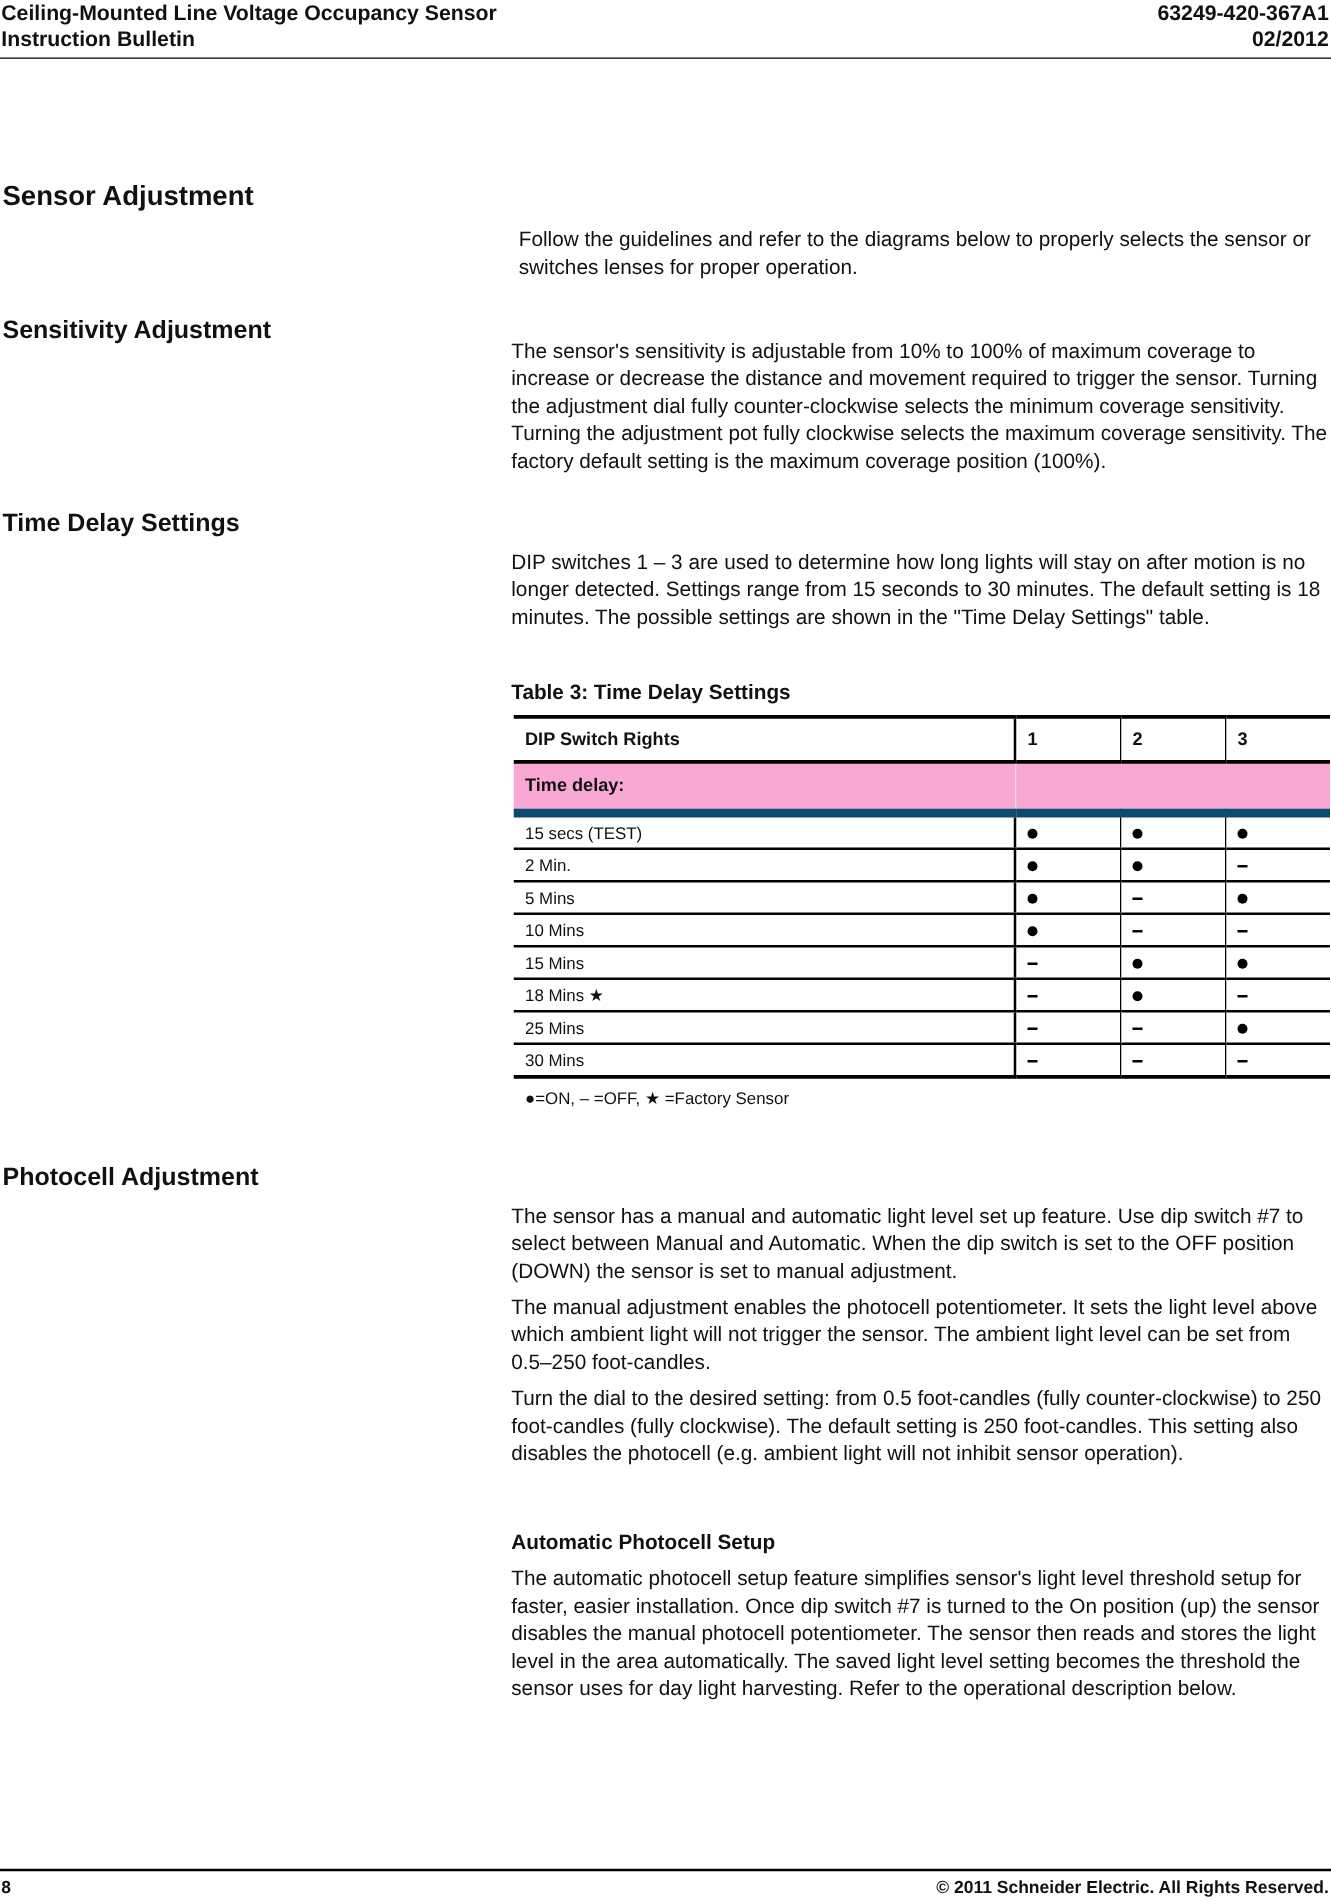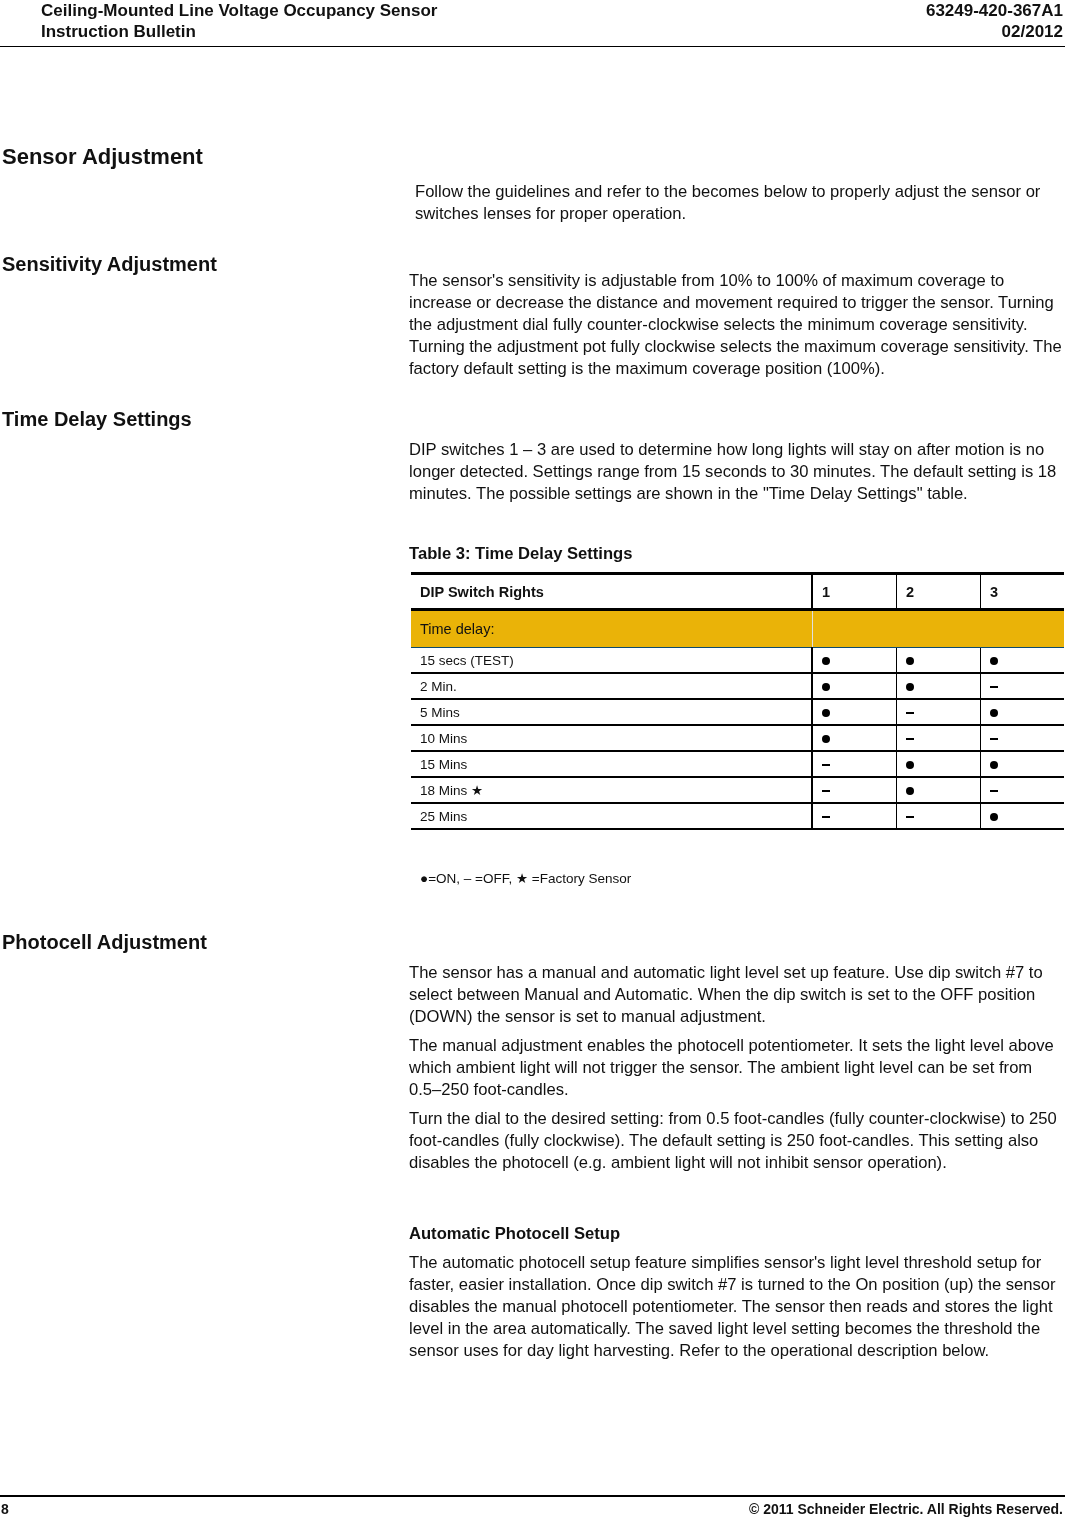--- a/index.html
+++ b/index.html
@@ -2,37 +2,37 @@
 <html><head>
 <meta charset="utf-8">
 <style>
   html, body { margin: 0; padding: 0; background: #ffffff; }
   body {
     width: 1065px; height: 1521px; position: relative; overflow: hidden;
     font-family: "Liberation Sans", sans-serif; color: #111;
   }
   .hdr { position: absolute; left: 0; right: 0; top: 0; height: 46px; border-bottom: 1.5px solid #000; }
   .hdr .l, .hdr .r { position: absolute; top: 0; font-weight: bold; font-size: 17px; line-height: 21px; font-family: "Liberation Sans", sans-serif; }
-  .hdr .l { left: 1px; padding-left: 40px; }
+  .hdr .l { left: 1px; }
   .hdr .r { right: 2px; text-align: right; }
 
   .h1 { position: absolute; left: 2px; font-weight: bold; font-size: 22px; }
   .h2 { position: absolute; left: 2px; font-weight: bold; font-size: 20px; }
   .body { position: absolute; left: 409px; width: 656px; font-size: 16.6px; line-height: 22px; }
   .body p { margin: 0 0 7px 0; }
   .sub { position: absolute; left: 409px; font-weight: bold; font-size: 16.6px; }
 
   .tcap { position: absolute; left: 409px; top: 544px; font-weight: bold; font-size: 16.6px; }
   table.td {
     position: absolute; left: 411px; top: 572px; width: 653px;
     border-collapse: collapse; font-size: 13.5px;
   }
   table.td td { height: 24px; padding: 0 0 0 9px; border-bottom: 2px solid #000; }
   table.td tr.head td { height: 33px; font-weight: bold; font-size: 14.5px; border-top: 3px solid #000; border-bottom: 3px solid #000; }
-  table.td tr.group td { height: 36px; background: #eab308; font-weight: normal; font-size: 14.5px; border-bottom: 1px solid #0c4a6e; }
+  table.td tr.group td { height: 36px; background: #f9a8d4; font-weight: bold; font-size: 14.5px; border-bottom: 7px solid #0c4a6e; }
   table.td tr.last td { border-bottom: 3px solid #000; }
   table.td td.c { border-left: 1px solid #000; width: 74px; }
   table.td td.c1 { border-left: 2px solid #000; width: 74px; }
   table.td tr.group td.gblank { border-left: 1px solid #e0e0e0; }
   .dot { display: inline-block; width: 8px; height: 8px; border-radius: 50%; background: #000; vertical-align: middle; }
   .dash { display: inline-block; width: 8px; height: 2px; background: #000; vertical-align: middle; }
   .legend { position: absolute; left: 420px; top: 870px; font-size: 13.5px; }
 
   .ftr { position: absolute; left: 0; right: 0; top: 1495px; border-top: 2px solid #000; }
   .ftr .l, .ftr .r { position: absolute; top: 4px; font-weight: bold; font-size: 14px; }
@@ -48,21 +48,21 @@
     <div>Instruction Bulletin</div>
   </div>
   <div class="r">
     <div>63249-420-367A1</div>
     <div>02/2012</div>
   </div>
 </div>
 
 <div class="h1" style="top:144px;">Sensor Adjustment</div>
 <div class="body" style="top:181px; left:415px; width:640px;">
-  <p>Follow the guidelines and refer to the becomes below to properly adjust the sensor or switches lenses for proper operation.</p>
+  <p>Follow the guidelines and refer to the diagrams below to properly selects the sensor or switches lenses for proper operation.</p>
 </div>
 
 <div class="h2" style="top:239px;margin-top:14px;">Sensitivity Adjustment</div>
 <div class="body" style="top:270px;">
   <p>The sensor's sensitivity is adjustable from 10% to 100% of maximum coverage to increase or decrease the distance and movement required to trigger the sensor.  Turning the adjustment dial fully counter-clockwise selects the minimum coverage sensitivity.  Turning the adjustment pot fully clockwise selects the maximum coverage sensitivity.  The factory default setting is the maximum coverage position (100%).</p>
 </div>
 
 <div class="h2" style="top:408px;">Time Delay Settings</div>
 <div class="body" style="top:439px;">
   <p>DIP switches 1 – 3 are used to determine how long lights will stay on after motion is no longer detected. Settings range from 15 seconds to 30 minutes. The default setting is 18 minutes. The possible settings are shown in the "Time Delay Settings" table.</p>
@@ -118,20 +118,26 @@
         <td class="c1"><span class="dash"></span></td>
         <td class="c"><span class="dot"></span></td>
         <td class="c"><span class="dash"></span></td>
       </tr>
       <tr>
         <td>25 Mins</td>
         <td class="c1"><span class="dash"></span></td>
         <td class="c"><span class="dash"></span></td>
         <td class="c"><span class="dot"></span></td>
       </tr>
+      <tr class="last">
+        <td>30 Mins</td>
+        <td class="c1"><span class="dash"></span></td>
+        <td class="c"><span class="dash"></span></td>
+        <td class="c"><span class="dash"></span></td>
+      </tr>
     </tbody>
 </table>
 <div class="legend">●=ON, – =OFF, ★ =Factory Sensor</div>
 
 <div class="h2" style="top:931px;">Photocell Adjustment</div>
 <div class="body" style="top:962px;">
   <p>The sensor has a manual and automatic light level set up feature. Use dip switch #7 to select between Manual and Automatic.  When the dip switch is set to the OFF position (DOWN) the sensor is set to manual adjustment.</p>
   <p>The manual adjustment enables the photocell potentiometer.  It sets the light level above which ambient light will not trigger the sensor. The ambient light level can be set from 0.5–250 foot-candles.</p>
   <p>Turn the dial to the desired setting: from 0.5 foot-candles (fully counter-clockwise) to 250 foot-candles (fully clockwise). The default setting is 250 foot-candles. This setting also disables the photocell (e.g. ambient light will not inhibit sensor operation).</p>
 </div>

